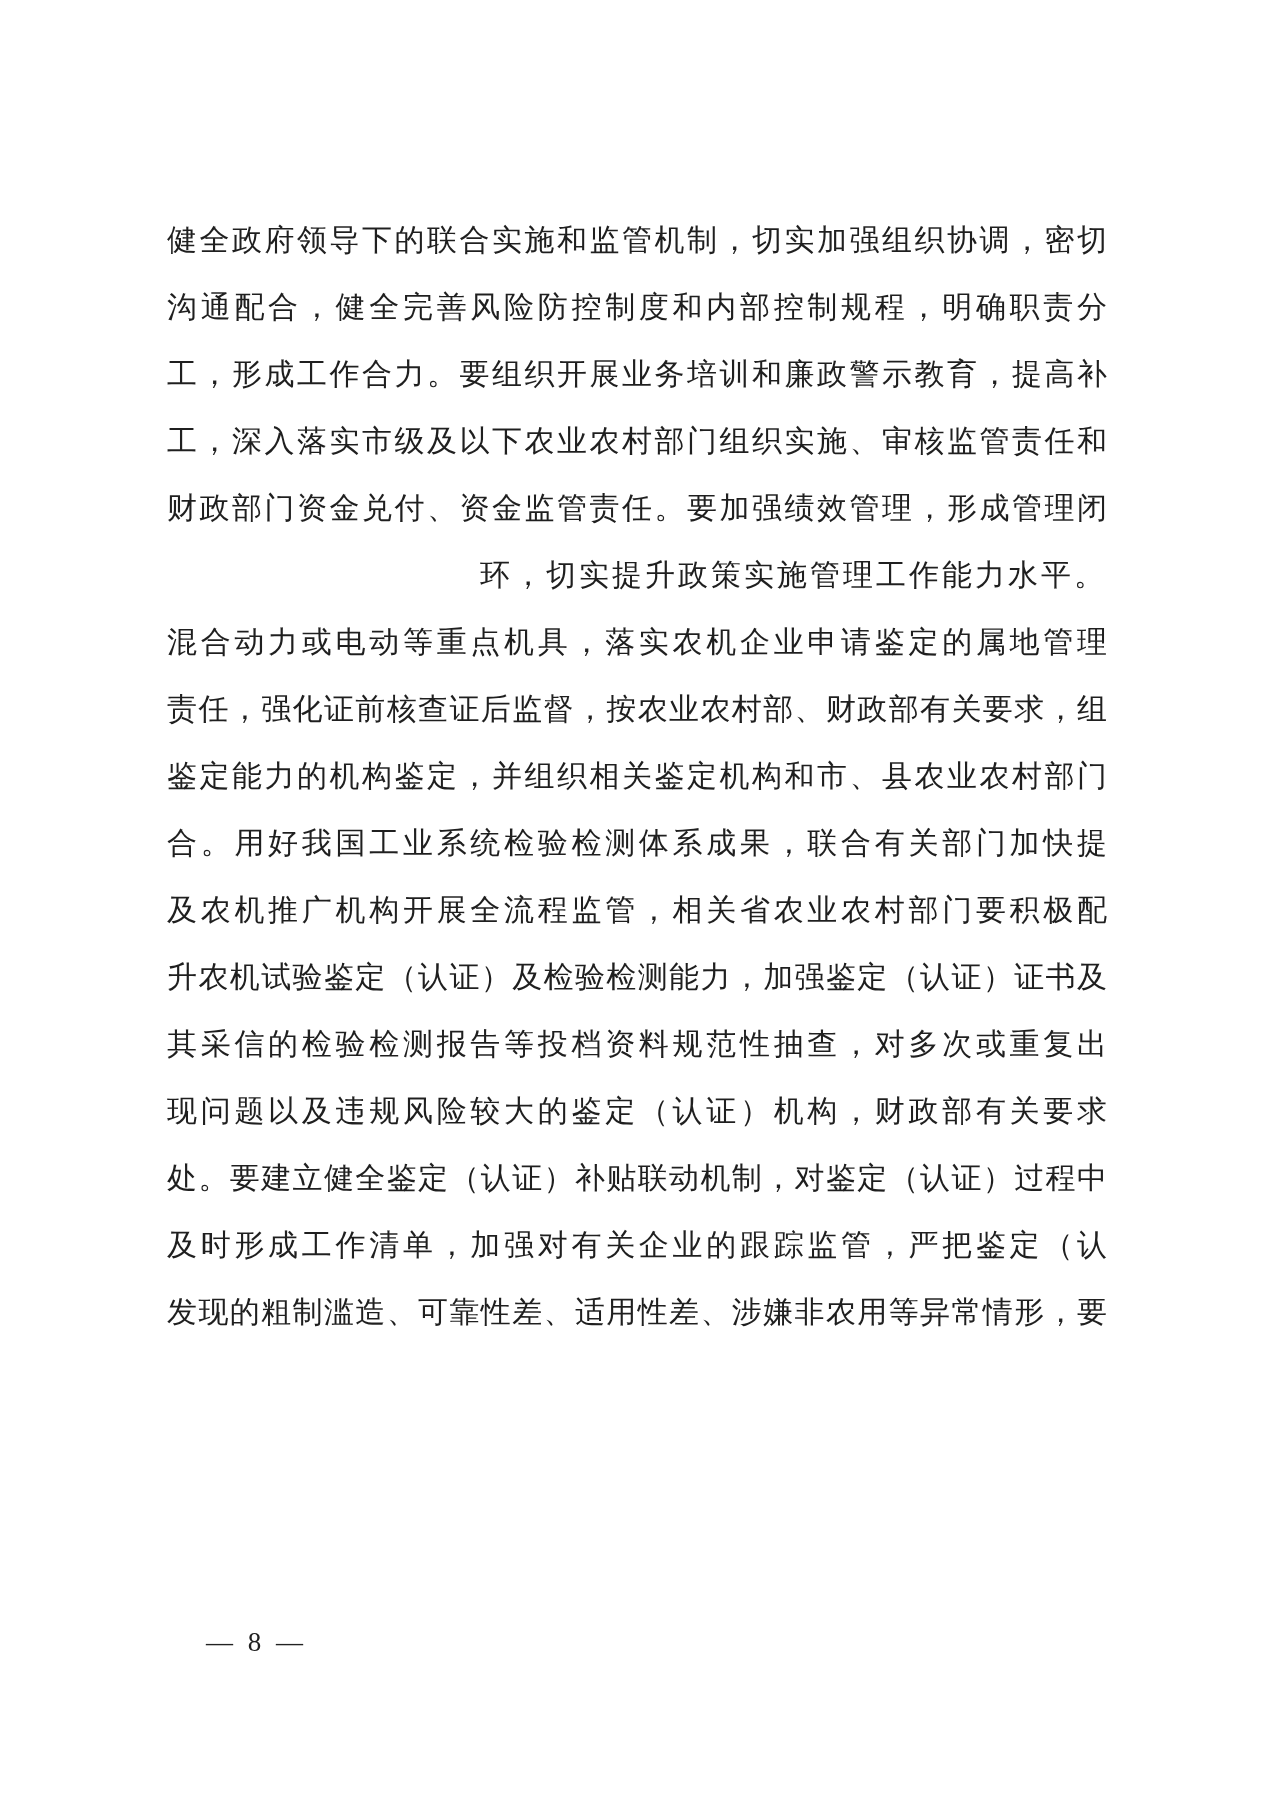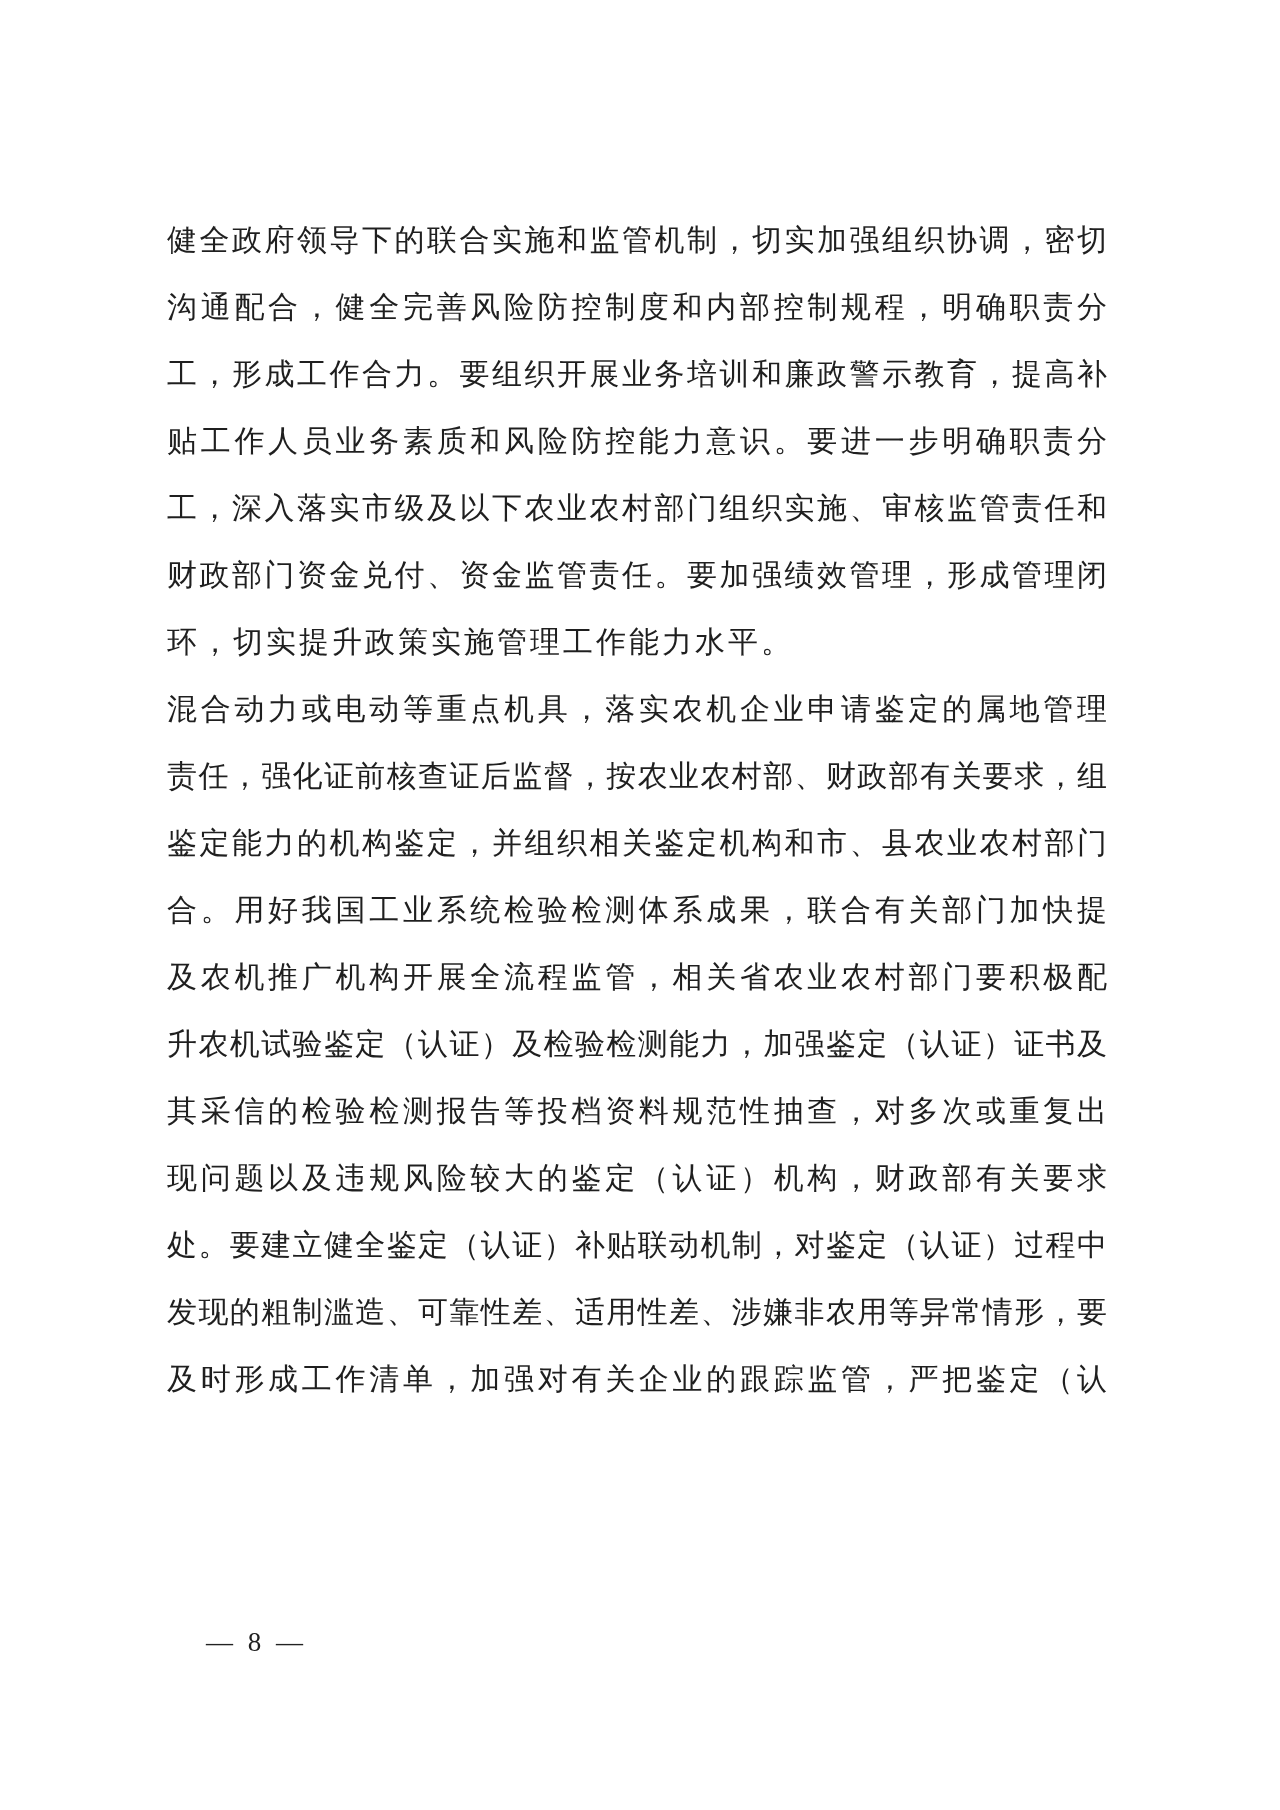--- a/index.html
+++ b/index.html
@@ -22,20 +22,21 @@
     top: 206px;
     width: 940px;
   }
   .line {
     height: 67px;
     line-height: 67px;
     font-size: 30px;
     letter-spacing: 3px;
     white-space: nowrap;
     color: #1f1f1f;
+    text-align: right;
   }
   .line.justify {
     white-space: normal;
     letter-spacing: normal;
     text-align: justify;
     text-align-last: justify;
     text-justify: inter-character;
   }
   .line.indent {
     padding-left: 66px;
@@ -59,30 +60,29 @@
   }
 </style>
 </head>
 <body>
 
 <div class="page">
   <div class="doc-body">
       <div class="line justify"><span class="seg">健全政府领导下的联合实施和监管机制，切实加强组织协调，密切</span></div>
       <div class="line justify"><span class="seg">沟通配合，健全完善风险防控制度和内部控制规程，明确职责分</span></div>
       <div class="line justify"><span class="seg">工，形成工作合力。要组织开展业务培训和廉政警示教育，提高补</span></div>
-      <div class="line justify"><span class="seg">贴工作人员业务素质和风险防控能力意识。要进一步明确职责分</span></div>
       <div class="line justify"><span class="seg">工，深入落实市级及以下农业农村部门组织实施、审核监管责任和</span></div>
       <div class="line justify"><span class="seg">财政部门资金兑付、资金监管责任。要加强绩效管理，形成管理闭</span></div>
       <div class="line"><span class="seg">环，切实提升政策实施管理工作能力水平。</span></div>
       <div class="line justify"><span class="seg">混合动力或电动等重点机具，落实农机企业申请鉴定的属地管理</span></div>
       <div class="line justify"><span class="seg">责任，强化证前核查证后监督，按农业农村部、财政部有关要求，组</span></div>
       <div class="line justify"><span class="seg">鉴定能力的机构鉴定，并组织相关鉴定机构和市、县农业农村部门</span></div>
       <div class="line justify"><span class="seg">合。用好我国工业系统检验检测体系成果，联合有关部门加快提</span></div>
       <div class="line justify"><span class="seg">及农机推广机构开展全流程监管，相关省农业农村部门要积极配</span></div>
       <div class="line justify"><span class="seg">升农机试验鉴定（认证）及检验检测能力，加强鉴定（认证）证书及</span></div>
       <div class="line justify"><span class="seg">其采信的检验检测报告等投档资料规范性抽查，对多次或重复出</span></div>
       <div class="line justify"><span class="seg">现问题以及违规风险较大的鉴定（认证）机构，财政部有关要求</span></div>
       <div class="line justify"><span class="seg">处。要建立健全鉴定（认证）补贴联动机制，对鉴定（认证）过程中</span></div>
+      <div class="line justify"><span class="seg">及时形成工作清单，加强对有关企业的跟踪监管，严把鉴定（认</span></div>
       <div class="line justify"><span class="seg">发现的粗制滥造、可靠性差、适用性差、涉嫌非农用等异常情形，要</span></div>
-      <div class="line justify"><span class="seg">及时形成工作清单，加强对有关企业的跟踪监管，严把鉴定（认</span></div>
     </div>
   <div class="footer">— 8 —</div>
 </div>
 
 </body></html>

